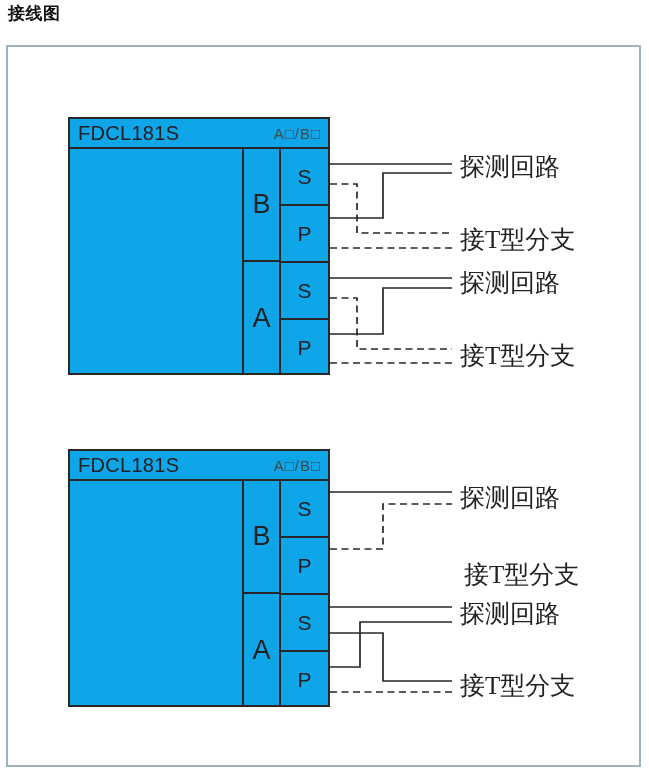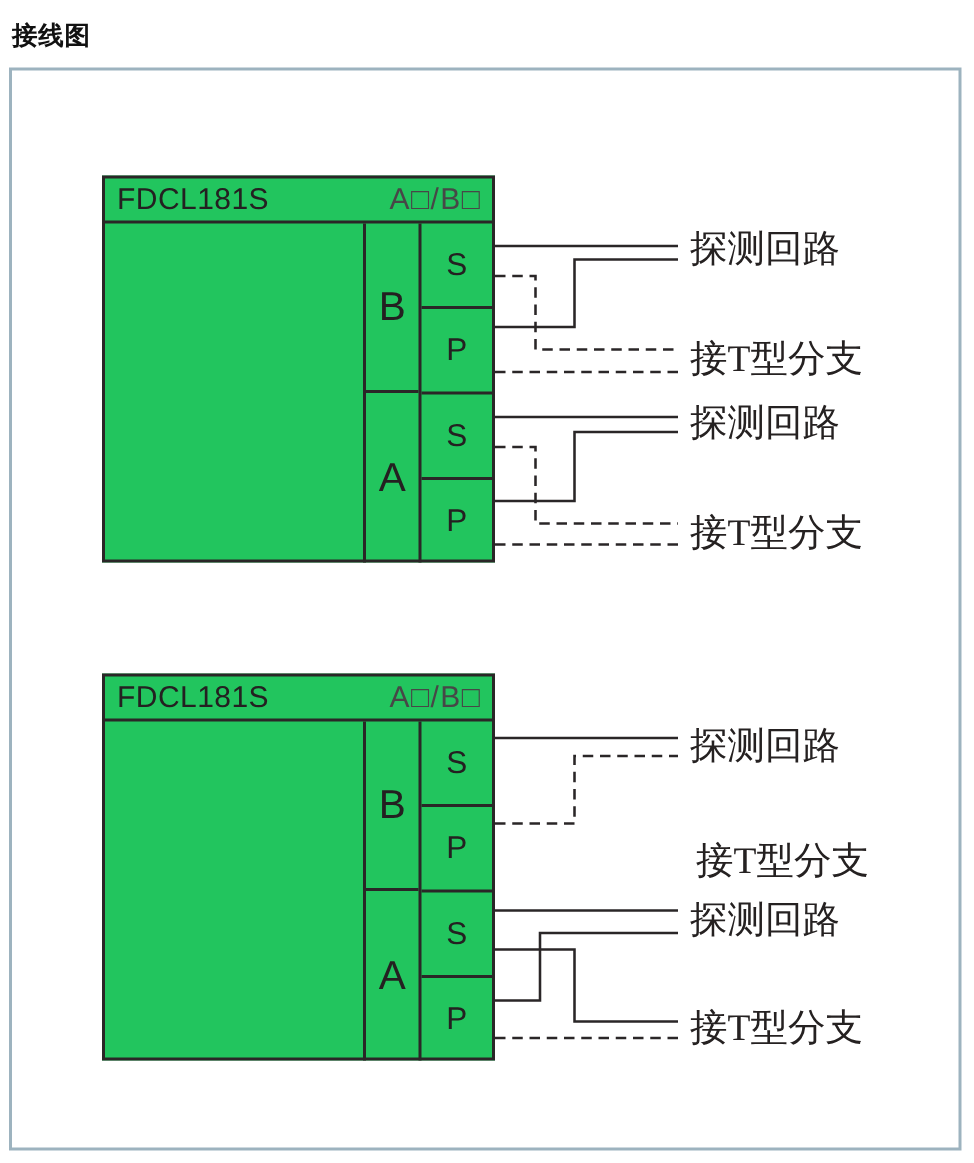--- a/index.html
+++ b/index.html
@@ -1,45 +1,45 @@
 <!DOCTYPE html>
 <html><head>
 <meta charset="utf-8">
 <style>
   html,body{margin:0;padding:0;}
   body{
     width:649px;height:775px;position:relative;background:#ffffff;
     font-family:"Liberation Sans", sans-serif;overflow:hidden;
   }
   .title{
-    position:absolute;left:8px;top:12px;margin:0;
+    position:absolute;left:8px;top:2px;margin:0;
     font-size:17px;font-weight:bold;color:#111111;
     font-family:"Liberation Sans", sans-serif;letter-spacing:0.5px;
   }
   .panel{
     position:absolute;left:6px;top:45px;width:635px;height:722px;
     border:2px solid #9db3bf;box-sizing:border-box;background:#ffffff;
   }
   #wires{
     position:absolute;left:0;top:0;width:649px;height:775px;
     pointer-events:none;
   }
   .device{
     position:absolute;left:68px;width:262px;height:258px;
-    border:2px solid #2a2627;box-sizing:border-box;background:#22c55e;
+    border:2px solid #2a2627;box-sizing:border-box;background:#0ea5e9;
   }
   .device.d1{top:117px;}
   .device.d2{top:449px;}
   .dev-header{
     height:30px;box-sizing:border-box;border-bottom:2px solid #2a2627;
     display:flex;align-items:center;justify-content:space-between;
     padding:0 7px 0 8px;
   }
   .dev-name{font-size:20px;color:#242021;letter-spacing:0.3px;}
-  .dev-ports{font-size:20px;color:#474747;letter-spacing:1px;}
+  .dev-ports{font-size:15px;color:#474747;letter-spacing:1px;}
   .group-col{
     position:absolute;left:172px;top:30px;width:39px;height:226px;
     box-sizing:border-box;border-left:2px solid #2a2627;border-right:2px solid #2a2627;
     display:flex;flex-direction:column;
   }
   .group-cell{
     height:113px;box-sizing:border-box;
     display:flex;align-items:center;justify-content:center;
     font-size:27px;color:#242021;
   }

